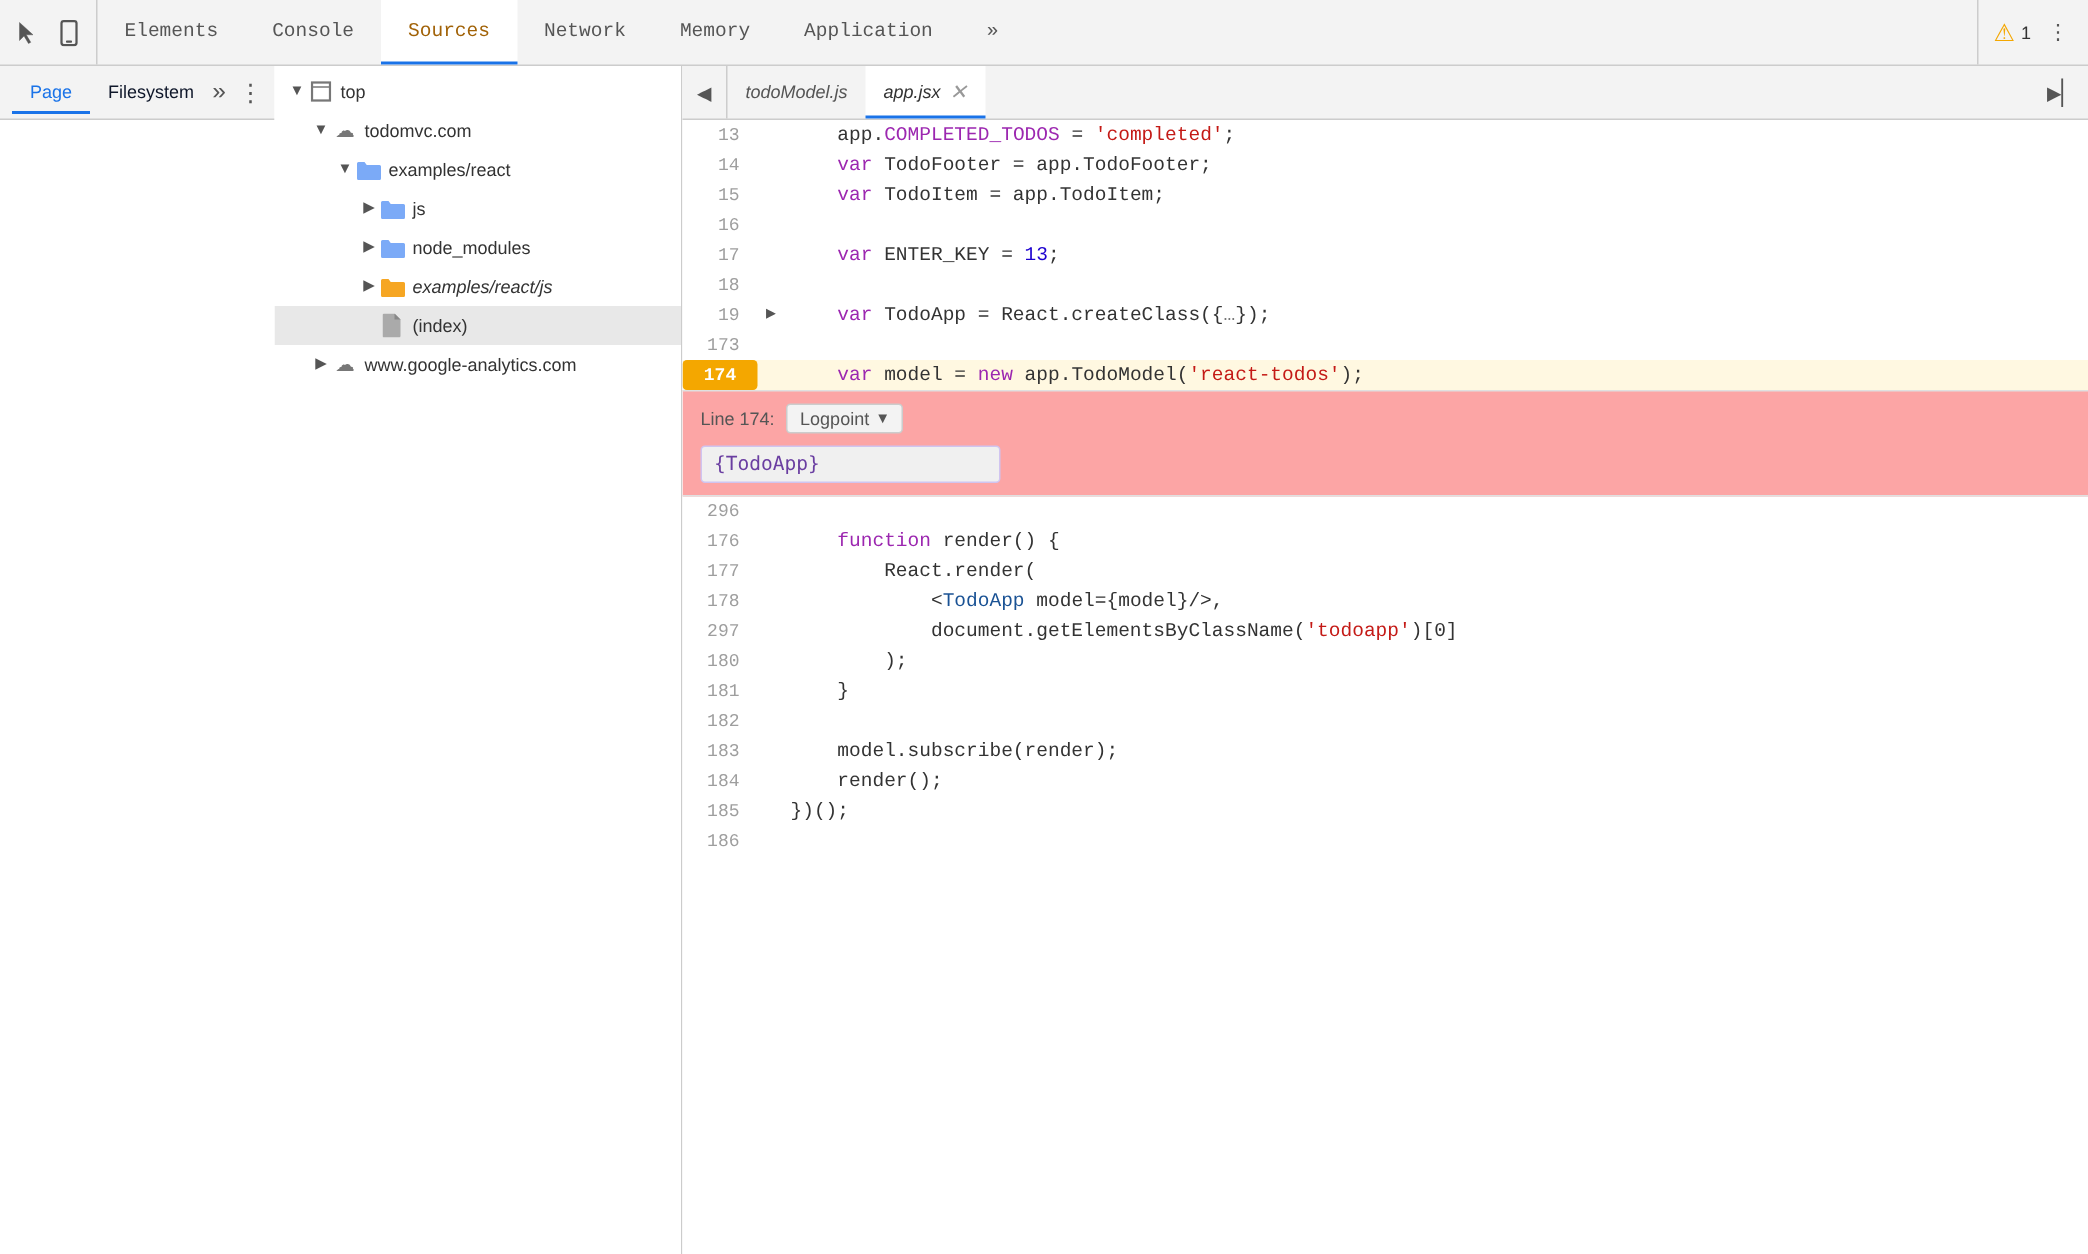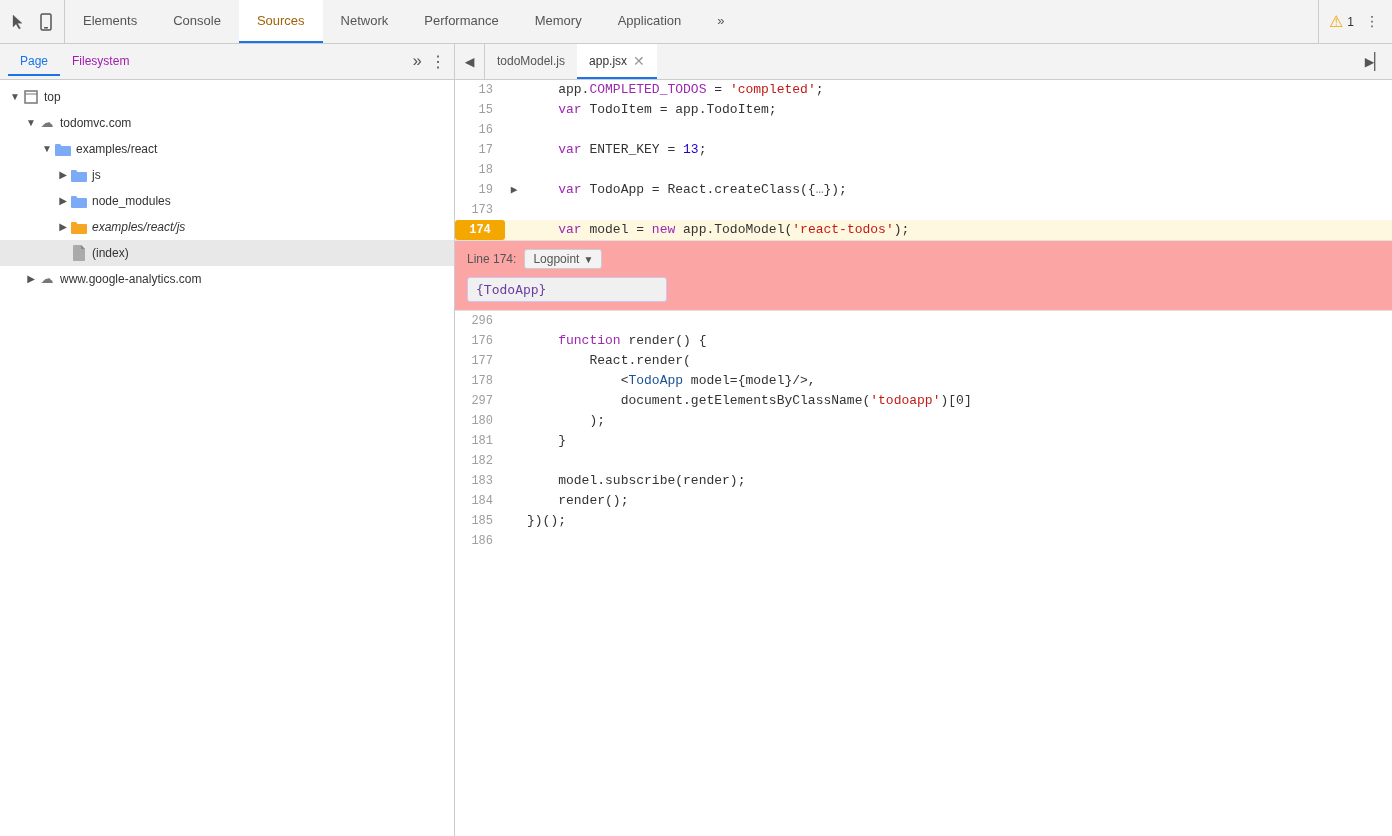--- a/index.html
+++ b/index.html
@@ -32,21 +32,21 @@
     }
     .tab-item {
       display: flex;
       align-items: center;
       padding: 0 18px;
       font-size: 13px;
       color: #555;
       cursor: pointer;
       border-bottom: 2px solid transparent;
       white-space: nowrap;
-      font-family: Liberation Sans, sans-serif;
+      font-family: Liberation Mono, monospace;
     }
     .tab-item.active {
       color: #a16207;
       border-bottom: 2px solid #1a73e8;
       background: #fff;
     }
     .toolbar-right {
       display: flex;
       align-items: center;
       padding: 0 10px;
@@ -65,36 +65,36 @@
       height: calc(836px - 44px);
     }
 
     
     #left-panel {
       width: 455px;
       min-width: 455px;
       background: #fff;
       border-right: 1px solid #ccc;
       display: flex;
-      flex-direction: column;
+      flex-direction: row;
     }
 
     
     .sub-tab-bar {
       display: flex;
       align-items: center;
       background: #f3f3f3;
       border-bottom: 1px solid #ccc;
       height: 36px;
       padding: 0 8px;
     }
     .sub-tab {
       padding: 6px 12px;
       font-size: 12px;
-      color: #a21caf;
+      color: #0f172a;
       cursor: pointer;
       font-family: Arial, sans-serif;
       border-bottom: 2px solid transparent;
     }
     .sub-tab.active {
       color: #1a73e8;
       border-bottom: 2px solid #1a73e8;
     }
     .sub-tab-more {
       margin-left: auto;
@@ -151,20 +151,21 @@
     .file-tab-back {
       display: flex; align-items: center; justify-content: center;
       width: 30px; border-right: 1px solid #ccc;
       cursor: pointer; color: #555; font-size: 16px;
     }
     .file-tab {
       display: flex; align-items: center;
       padding: 0 12px; font-size: 12px; font-family: Arial, sans-serif;
       color: #555; cursor: pointer; border-bottom: 2px solid transparent;
       white-space: nowrap;
+      font-style: italic;
     }
     .file-tab.active { color: #333; background: #fff; border-bottom: 2px solid #1a73e8; }
     .file-tab .close-btn { margin-left: 6px; color: #999; font-size: 14px; cursor: pointer; }
     .file-tab-end { margin-left: auto; display: flex; align-items: center; padding: 0 8px; }
     .collapse-btn { color: #555; cursor: pointer; font-size: 16px; }
 
     
     .code-area {
       flex: 1;
       overflow-y: auto;
@@ -257,21 +258,20 @@
         <rect x="4" y="1" width="10" height="16" rx="1.5" fill="none" stroke="#555" stroke-width="1.5"></rect>
         <rect x="7" y="14" width="4" height="1.5" rx="0.5" fill="#555"></rect>
       </svg>
     </div>
   </div>
   <div class="tab-bar">
     <div class="tab-item">Elements</div>
     <div class="tab-item">Console</div>
     <div class="tab-item active">Sources</div>
     <div class="tab-item">Network</div>
-    <div class="tab-item">Performance</div>
     <div class="tab-item">Memory</div>
     <div class="tab-item">Application</div>
     <div class="tab-item">»</div>
   </div>
   <div class="toolbar-right">
     <div class="warning-badge">
       <span class="warning-icon">⚠</span>
       <span>1</span>
     </div>
     <div class="toolbar-icon">⋮</div>
@@ -391,20 +391,25 @@
     </div>
 
     <div class="code-area">
 
       <div class="code-line">
         <span class="line-num">13</span>
         <span class="line-arrow"></span>
         <span class="line-content">    <span class="c-black">app.</span><span class="c-purple">COMPLETED_TODOS</span><span class="c-black"> = </span><span class="c-red">'completed'</span><span class="c-black">;</span></span>
       </div>
 
+      <div class="code-line">
+        <span class="line-num">14</span>
+        <span class="line-arrow"></span>
+        <span class="line-content">    <span class="c-purple">var</span><span class="c-black"> TodoFooter = app.TodoFooter;</span></span>
+      </div>
 
       <div class="code-line">
         <span class="line-num">15</span>
         <span class="line-arrow"></span>
         <span class="line-content">    <span class="c-purple">var</span><span class="c-black"> TodoItem = app.TodoItem;</span></span>
       </div>
 
       <div class="code-line">
         <span class="line-num">16</span>
         <span class="line-arrow"></span>

